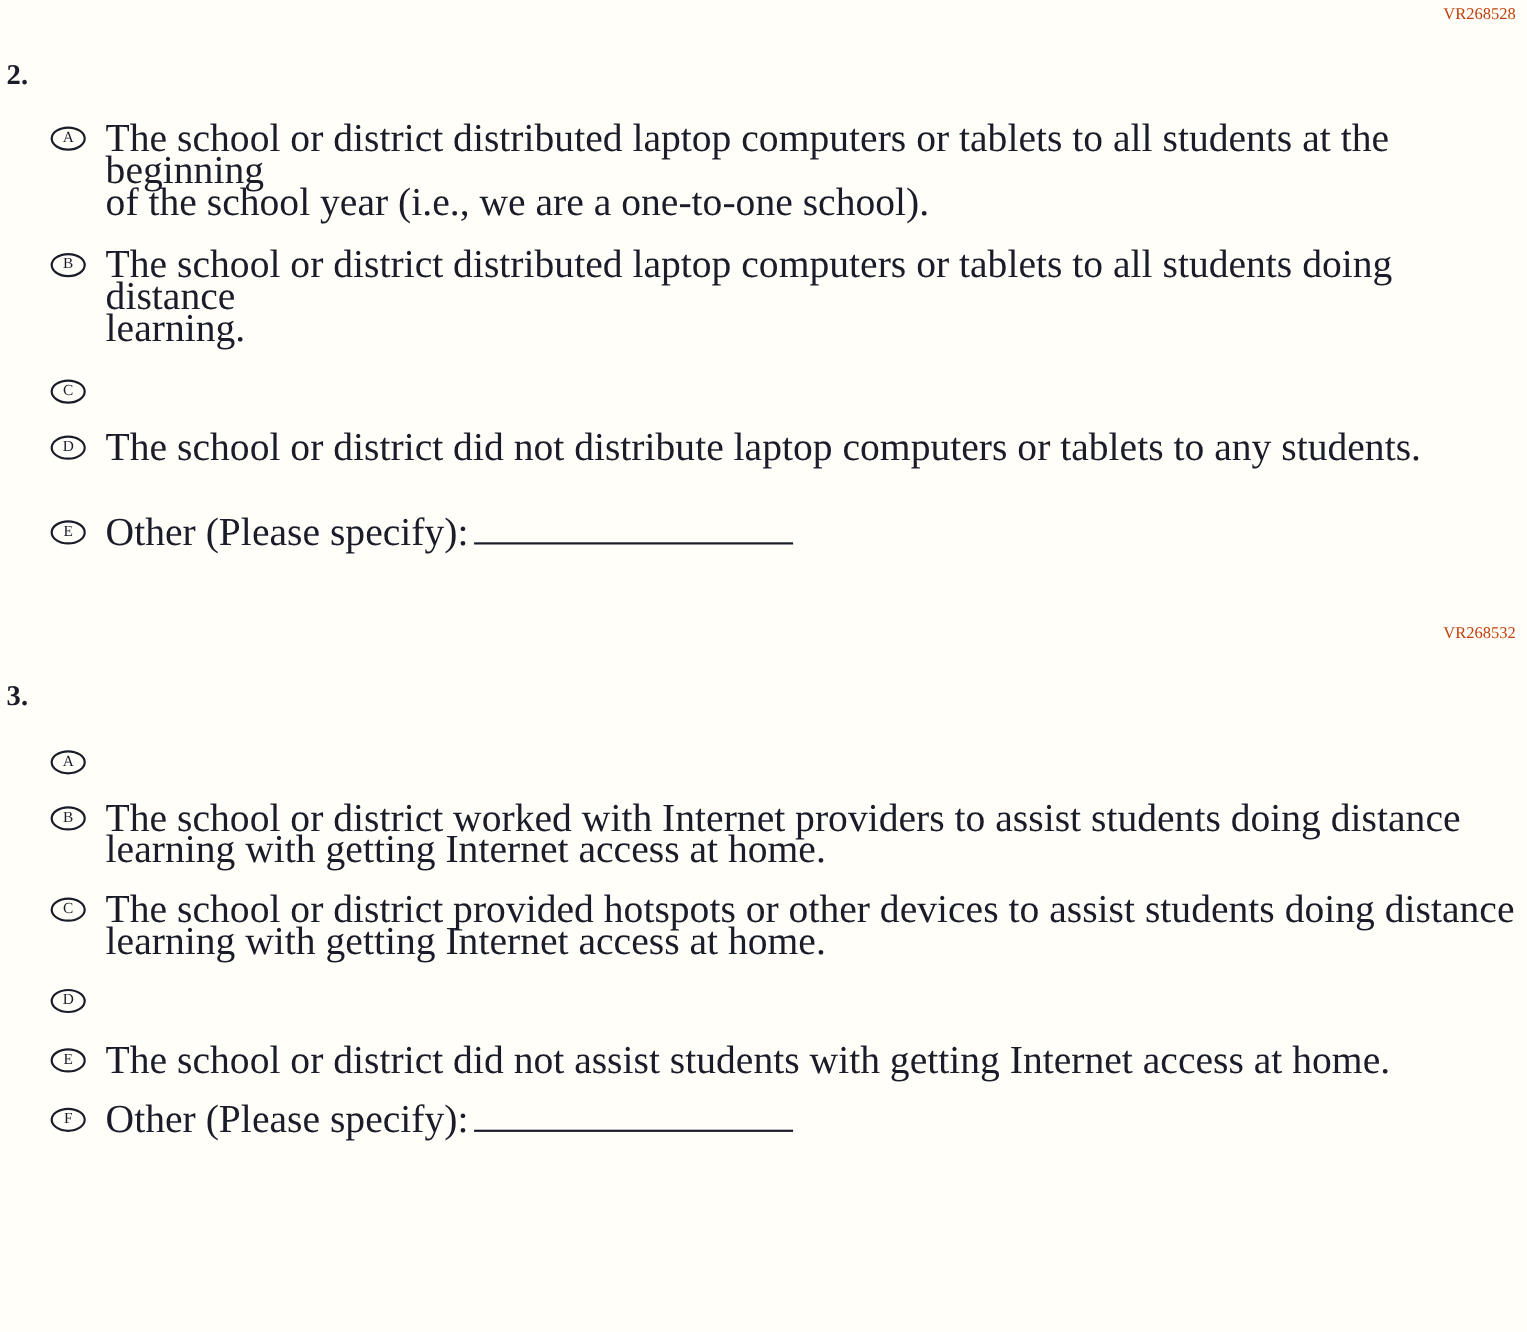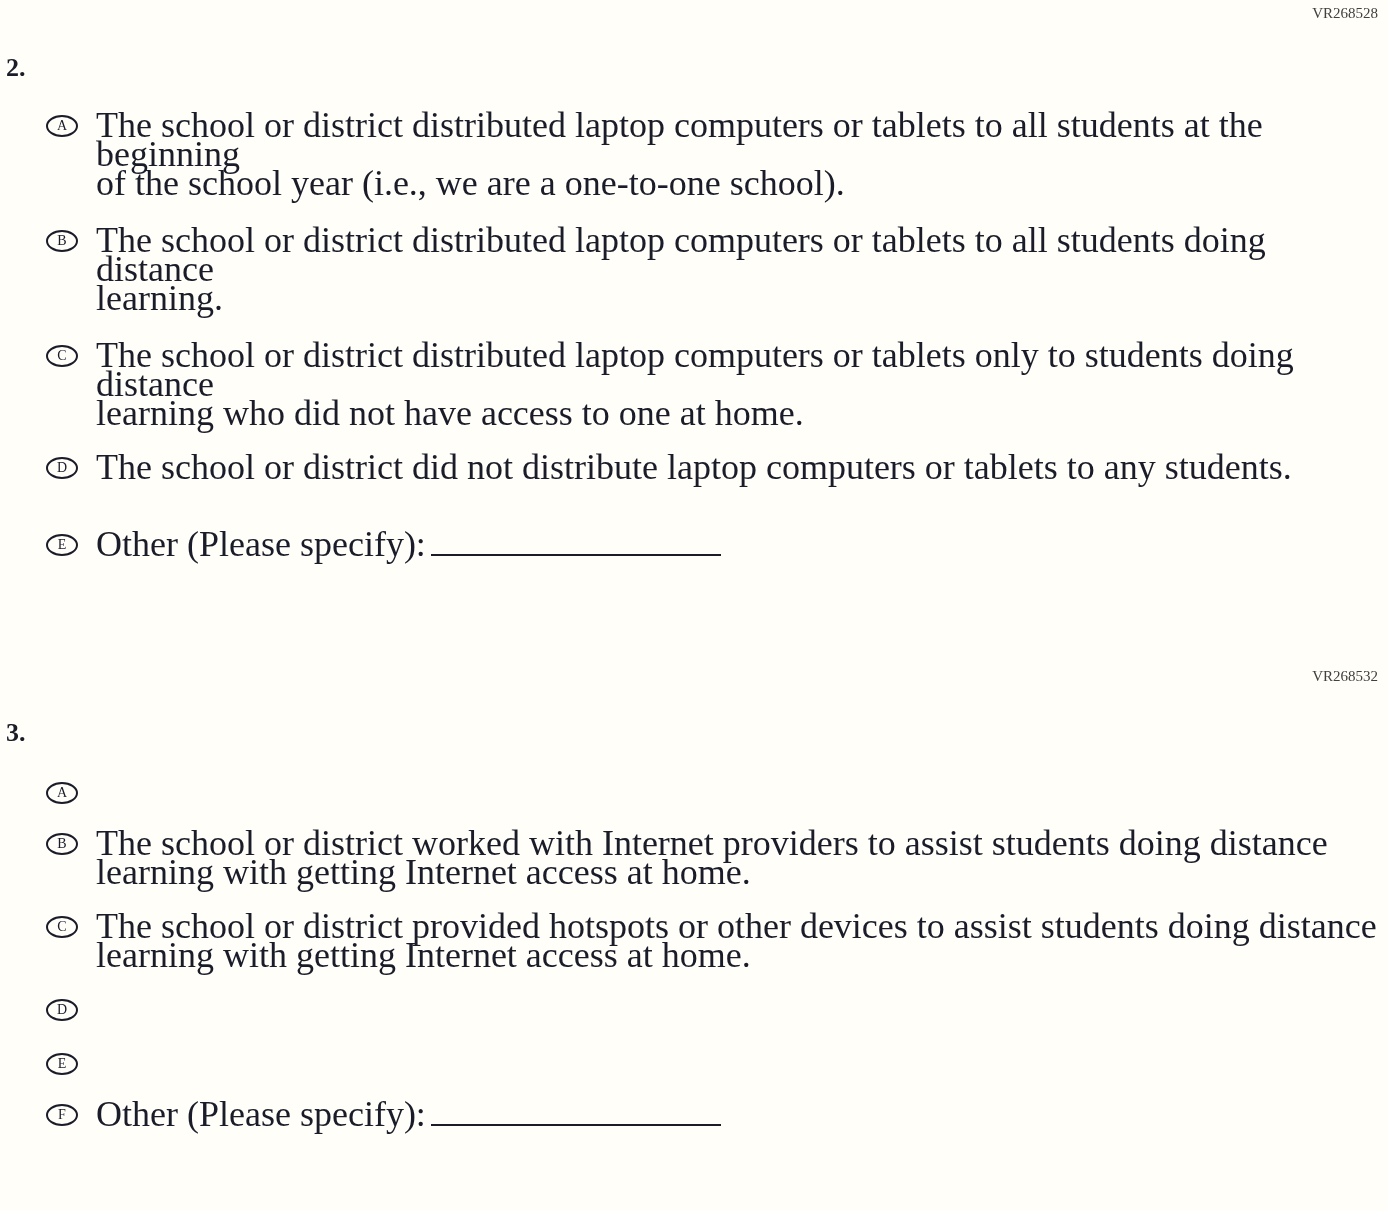--- a/index.html
+++ b/index.html
@@ -14,25 +14,25 @@
     background: #fffef8;
     font-family: "Liberation Serif", "DejaVu Serif", serif;
     color: #1a1d29;
     overflow: hidden;
   }
   .form-code {
     text-align: right;
     padding-right: 10px;
     font-size: 15px;
     line-height: 17px;
-    color: #404040;
+    color: #c2410c;
     font-family: "Liberation Serif", serif;
   }
   .code-top { margin-top: 5px; }
-  .code-mid { margin-top: 108px; }
+  .code-mid { margin-top: 68px; }
   .q-header {
     display: flex;
     align-items: flex-start;
     margin-top: 30px;
   }
   .q-num {
     flex: 0 0 40px;
     padding-left: 6px;
     font-weight: bold;
     font-size: 26px;
@@ -101,22 +101,20 @@
     </div>
 
     <div class="option">
       <span class="bubble">B</span>
       <span class="opt-text">The school or district distributed laptop computers or tablets to all students doing distance
 learning.</span>
     </div>
 
     <div class="option">
       <span class="bubble">C</span>
-      <span class="opt-text">The school or district distributed laptop computers or tablets only to students doing distance
-learning who did not have access to one at home.</span>
     </div>
 
     <div class="option gap-small">
       <span class="bubble">D</span>
       <span class="opt-text">The school or district did not distribute laptop computers or tablets to any students.</span>
     </div>
 
     <div class="option gap-large">
       <span class="bubble">E</span>
       <span class="other-wrap"><span class="opt-text">Other (Please specify):</span><span class="blank-line"></span></span>
@@ -145,20 +143,21 @@
       <span class="opt-text">The school or district provided hotspots or other devices to assist students doing distance
 learning with getting Internet access at home.</span>
     </div>
 
     <div class="option gap-small">
       <span class="bubble">D</span>
     </div>
 
     <div class="option">
       <span class="bubble">E</span>
+      <span class="opt-text">The school or district did not assist students with getting Internet access at home.</span>
     </div>
 
     <div class="option gap-small">
       <span class="bubble">F</span>
       <span class="other-wrap"><span class="opt-text">Other (Please specify):</span><span class="blank-line"></span></span>
     </div>
   </section>
 
 </div>
 

